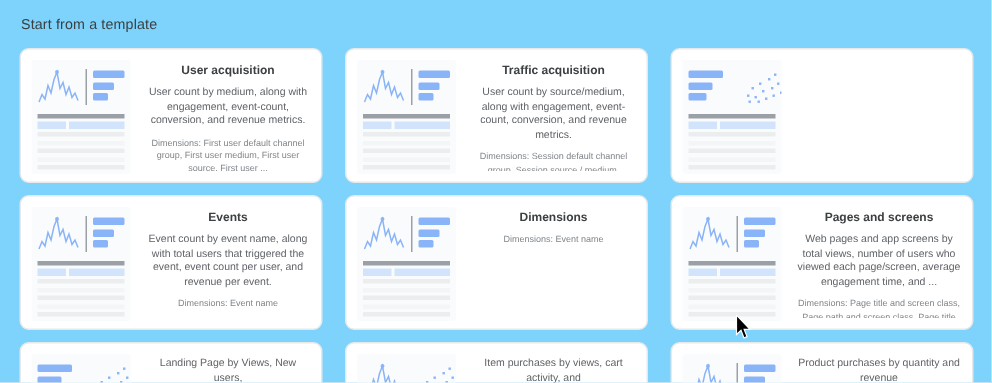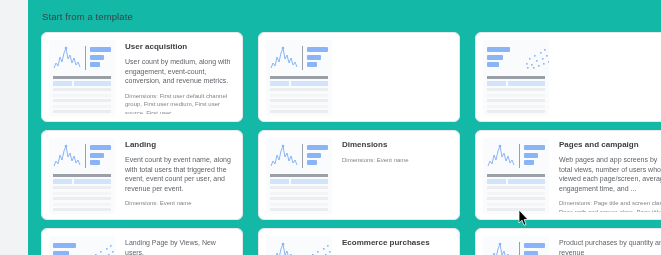--- a/index.html
+++ b/index.html
@@ -11,23 +11,22 @@
     width: 661px;
     height: 255px;
     overflow: hidden;
     font-family: "Liberation Sans", sans-serif;
     color: #3c4043;
     position: relative;
   }
   .page {
     position: absolute;
     inset: 0;
-    background: #14b8a6;
+    background: #7dd3fc;
     padding: 12px;
-    margin-left: 28px;
   }
   .section-title {
     position: absolute;
     left: 14px;
     top: 11px;
     font-size: 9.5px;
     line-height: 12px;
     color: #3c4043;
     letter-spacing: 0.1px;
     font-weight: 400;
@@ -44,20 +43,21 @@
   .card {
     width: 202px;
     height: 90px;
     background: #ffffff;
     border: 1px solid #e6e8ea;
     border-radius: 6px;
     box-sizing: border-box;
     display: flex;
     padding: 7px 7px 7px 7px;
     overflow: hidden;
+    text-align: center;
   }
   .thumb {
     width: 66px;
     min-width: 66px;
     height: 76px;
     background: #fafbfc;
     border-radius: 2px;
     position: relative;
     overflow: hidden;
   }
@@ -234,20 +234,25 @@
               <i class="c1"></i>
               <i class="c2"></i>
             </div>
             <div class="tt-row"></div>
             <div class="tt-row alt"></div>
             <div class="tt-row"></div>
             <div class="tt-row alt"></div>
             <div class="tt-row"></div>
             <div class="tt-row alt"></div>
           </div>
+        </div>
+        <div class="card-body">
+          <div class="card-title">Traffic acquisition</div>
+          <div class="card-desc">User count by source/medium, along with engagement, event-count, conversion, and revenue metrics.</div>
+          <div class="card-dims">Dimensions: Session default channel group, Session source / medium, Session medium, Ses...</div>
         </div>
       </div>
       <div class="card">
         <div class="thumb">
           <div class="thumb-top">
             <div class="thumb-left">
               <div class="bars">
                 <div class="bar s1"></div>
                 <div class="bar s2"></div>
                 <div class="bar s3"></div>
@@ -315,21 +320,21 @@
             </div>
             <div class="tt-row"></div>
             <div class="tt-row alt"></div>
             <div class="tt-row"></div>
             <div class="tt-row alt"></div>
             <div class="tt-row"></div>
             <div class="tt-row alt"></div>
           </div>
         </div>
         <div class="card-body">
-          <div class="card-title">Landing</div>
+          <div class="card-title">Events</div>
           <div class="card-desc">Event count by event name, along with total users that triggered the event, event count per user, and revenue per event.</div>
           <div class="card-dims">Dimensions: Event name</div>
         </div>
       </div>
       <div class="card">
         <div class="thumb">
           <div class="thumb-top">
             <div class="thumb-left">
               <svg class="spark" width="29" height="26" viewBox="0 0 29 26">
                 <polyline points="1,22 3,17 5,20 7,11 9,16 11,7 13,2 15,13 17,9 19,17 21,12 23,19 25,16 27,21" fill="none" stroke="#8ab4f8" stroke-width="1"></polyline>
@@ -391,21 +396,21 @@
             </div>
             <div class="tt-row"></div>
             <div class="tt-row alt"></div>
             <div class="tt-row"></div>
             <div class="tt-row alt"></div>
             <div class="tt-row"></div>
             <div class="tt-row alt"></div>
           </div>
         </div>
         <div class="card-body">
-          <div class="card-title">Pages and campaign</div>
+          <div class="card-title">Pages and screens</div>
           <div class="card-desc">Web pages and app screens by total views, number of users who viewed each page/screen, average engagement time, and ...</div>
           <div class="card-dims">Dimensions: Page title and screen class, Page path and screen class, Page title and screen na...</div>
         </div>
       </div>
       <div class="card">
         <div class="thumb">
           <div class="thumb-top">
             <div class="thumb-left">
               <div class="bars">
                 <div class="bar s1"></div>
@@ -464,21 +469,20 @@
                 <rect x="25" y="15" width="1.6" height="1.6" fill="#8ab4f8"></rect>
                 <rect x="27" y="7" width="1.6" height="1.6" fill="#8ab4f8"></rect>
                 <rect x="4" y="21" width="1.6" height="1.6" fill="#8ab4f8"></rect>
                 <rect x="10" y="21" width="1.6" height="1.6" fill="#8ab4f8"></rect>
                 <rect x="20" y="17" width="1.6" height="1.6" fill="#8ab4f8"></rect>
               </svg>
             </div>
           </div>
         </div>
         <div class="card-body">
-          <div class="card-title">Ecommerce purchases</div>
           <div class="card-desc">Item purchases by views, cart activity, and</div>
           <div class="card-dims"></div>
         </div>
       </div>
       <div class="card">
         <div class="thumb">
           <div class="thumb-top">
             <div class="thumb-left">
               <svg class="spark" width="29" height="26" viewBox="0 0 29 26">
                 <polyline points="1,22 3,17 5,20 7,11 9,16 11,7 13,2 15,13 17,9 19,17 21,12 23,19 25,16 27,21" fill="none" stroke="#8ab4f8" stroke-width="1"></polyline>

